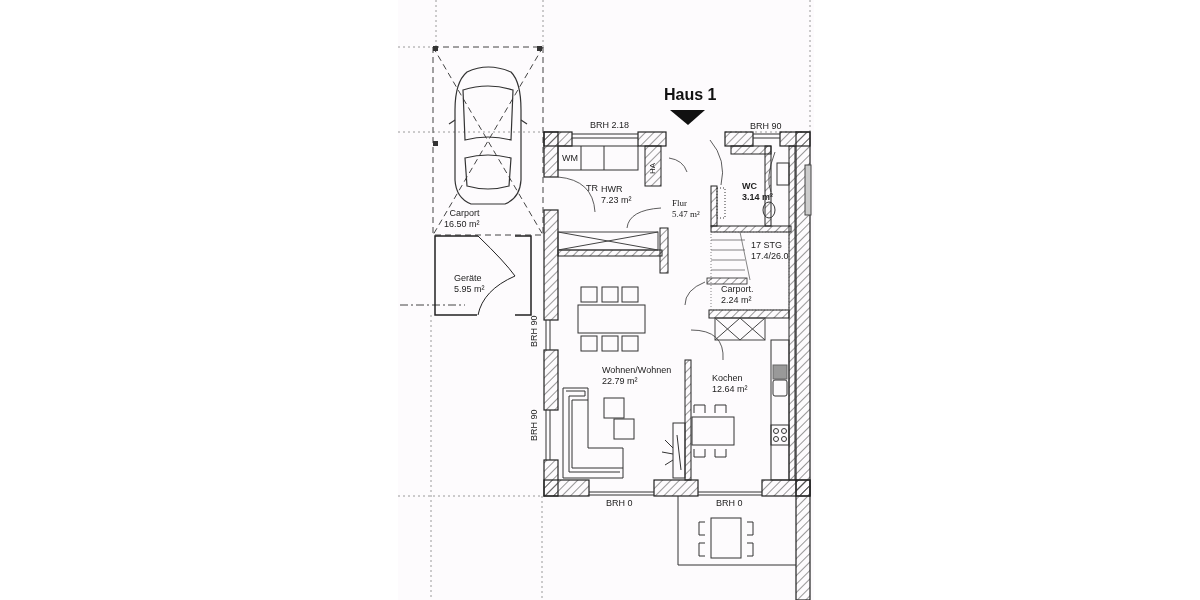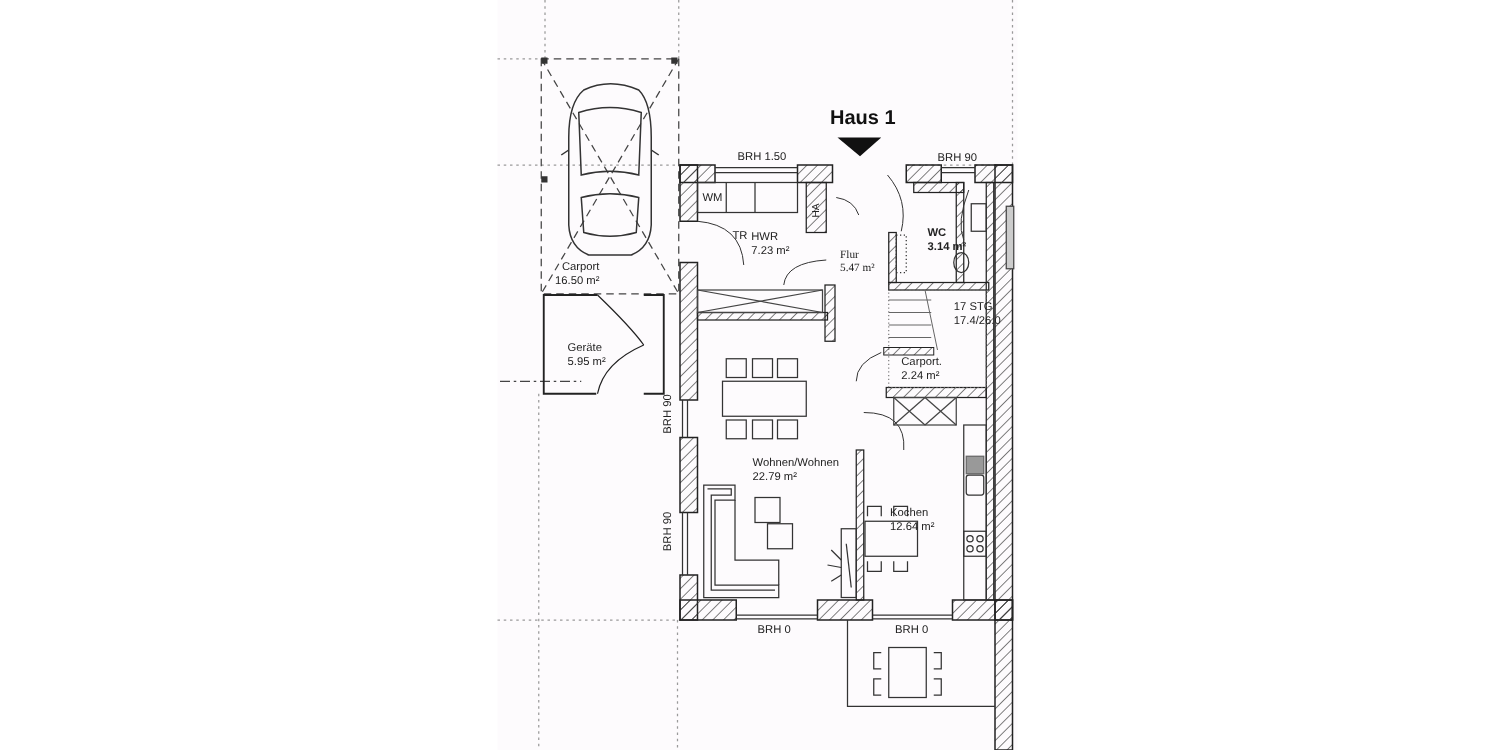--- a/index.html
+++ b/index.html
@@ -230,40 +230,40 @@
     <div>7.23 m²</div>
   </div>
   <div class="lbl" style="left:667px;top:198px;font-family:Liberation Serif, serif;">
     <div>Flur</div>
     <div>5.47 m²</div>
   </div>
   <div class="lbl" style="left:737px;top:181px;font-weight:bold;">
     <div>WC</div>
     <div>3.14 m²</div>
   </div>
-  <div class="lbl" style="left:746px;top:240px;margin-left:12px;">
+  <div class="lbl" style="left:746px;top:240px;">
     <div>17 STG</div>
     <div>17.4/26.0</div>
   </div>
   <div class="lbl" style="left:716px;top:284px;">
     <div>Carport.</div>
     <div>2.24 m²</div>
   </div>
   <div class="lbl" style="left:597px;top:365px;">
     <div>Wohnen/Wohnen</div>
     <div>22.79 m²</div>
   </div>
-  <div class="lbl" style="left:707px;top:373px;margin-top:32px;">
+  <div class="lbl" style="left:707px;top:373px;">
     <div>Kochen</div>
     <div>12.64 m²</div>
   </div>
 
   <div class="lbl" style="left:557px;top:153px;">WM</div>
   <div class="lbl" style="left:581px;top:153px;margin-top:30px;">TR</div>
   <div class="lbl-v" style="left:643px;top:174px;font-size:8px;">HA</div>
 
-  <div class="lbl" style="left:585px;top:120px;">BRH 1.50</div>
+  <div class="lbl" style="left:585px;top:120px;">BRH 2.18</div>
   <div class="lbl" style="left:745px;top:121px;">BRH 90</div>
   <div class="lbl-v" style="left:524px;top:347px;">BRH 90</div>
   <div class="lbl-v" style="left:524px;top:441px;">BRH 90</div>
   <div class="lbl" style="left:601px;top:498px;">BRH 0</div>
   <div class="lbl" style="left:711px;top:498px;">BRH 0</div>
 </div>
 
 </body></html>

